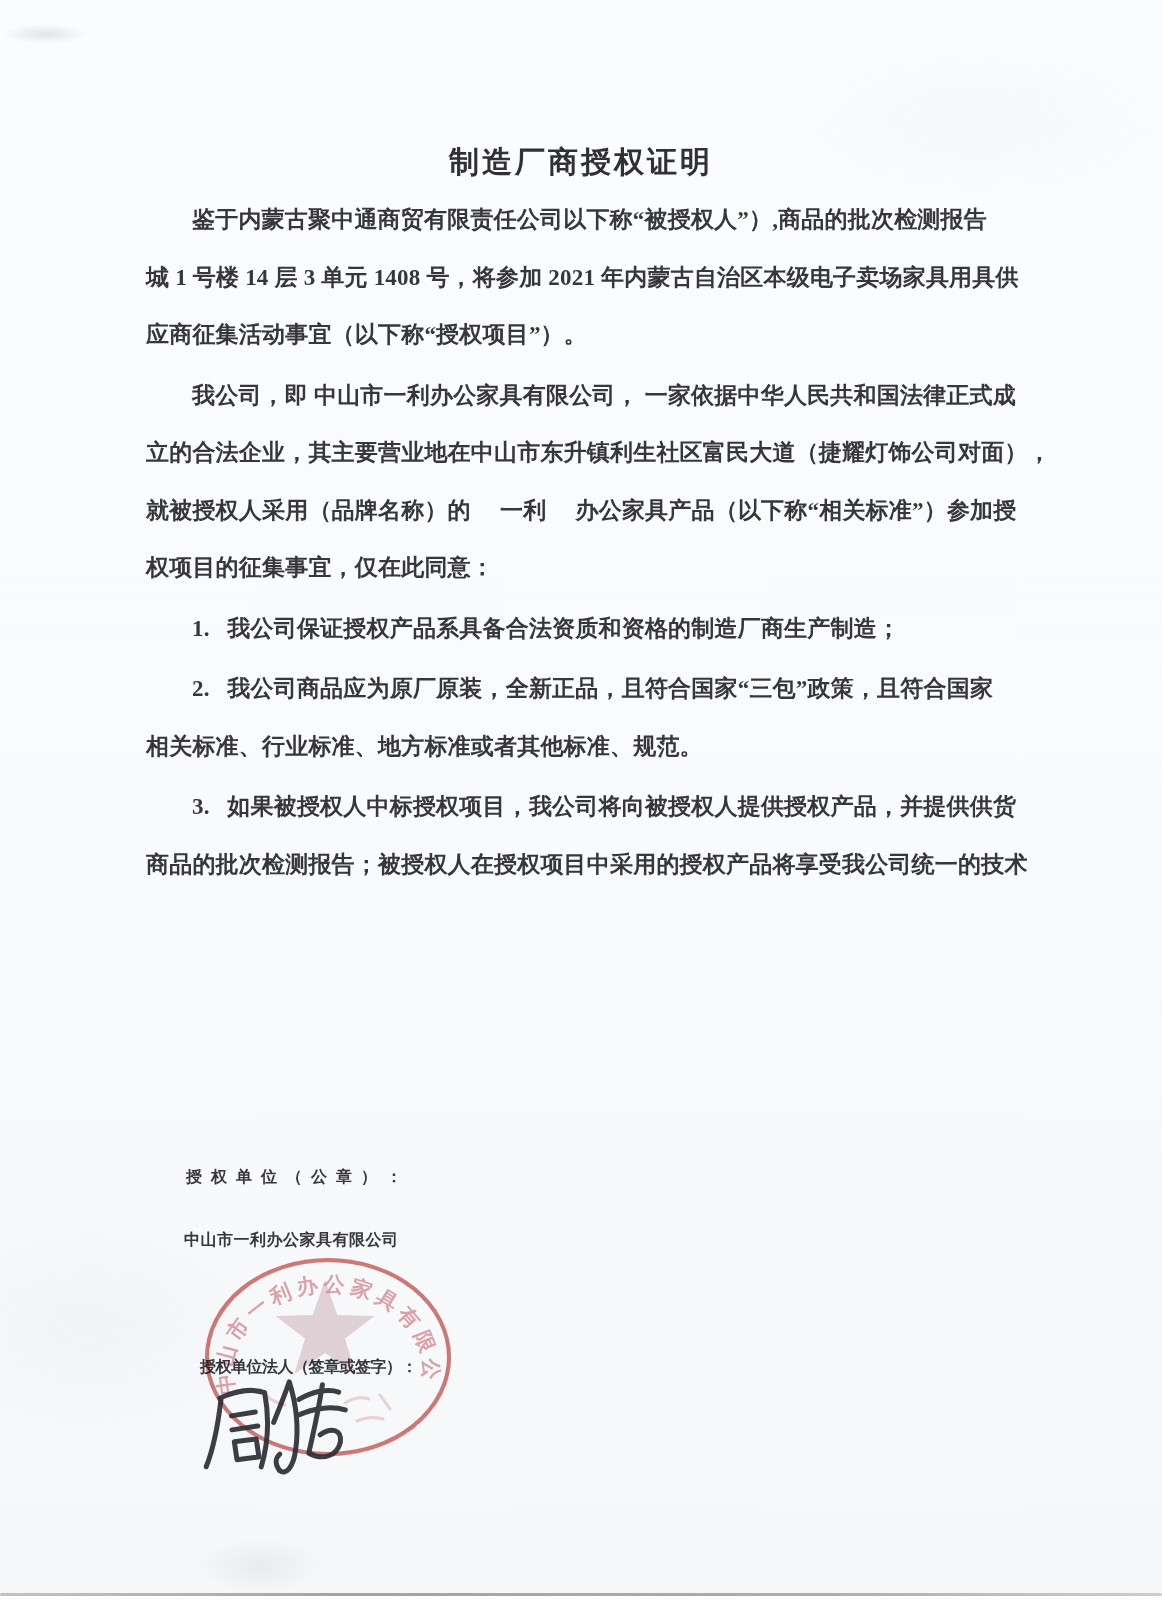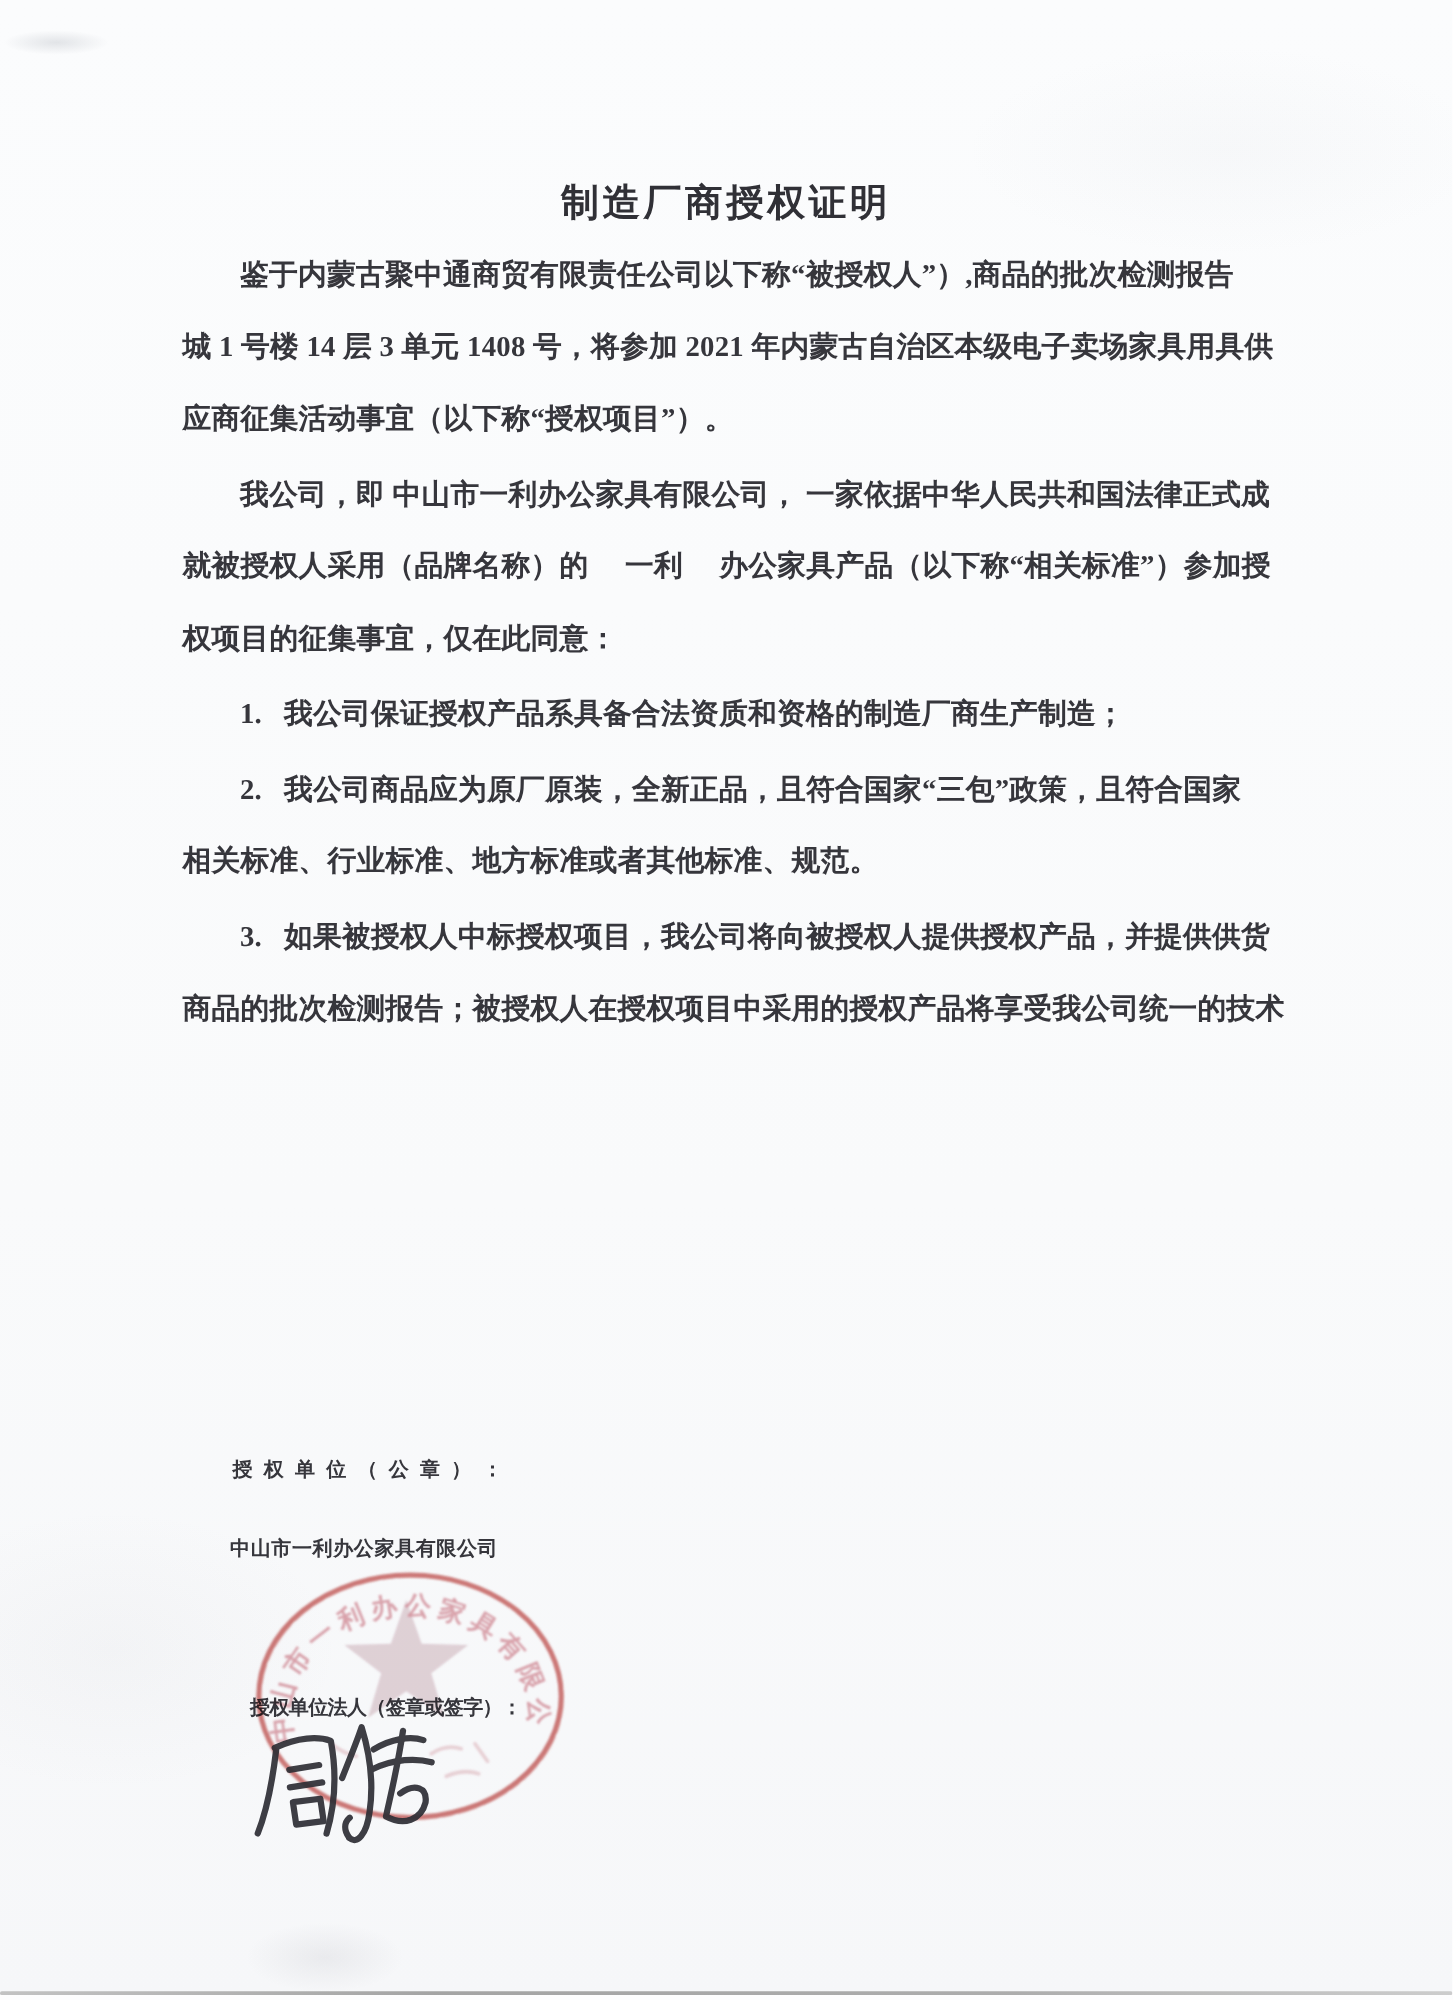--- a/index.html
+++ b/index.html
@@ -71,20 +71,21 @@
   <div class="doc-title">制造厂商授权证明</div>
 
   <div class="body-text">
       <div class="block">
         <div class="line indent"><span class="seg">鉴于</span><span class="seg u">内蒙古聚中通商贸有限责任公司</span><span class="seg">以下称“被授权人”）,商品的批次检测报告</span></div>
         <div class="line"><span class="seg u">城 1 号楼 14 层 3 单元 1408 号，</span><span class="seg">将参加 2021 年内蒙古自治区本级电子卖场家具用具供</span></div>
         <div class="line"><span class="seg">应商征集活动事宜（以下称“授权项目”）。</span></div>
       </div>
       <div class="block">
         <div class="line indent"><span class="seg">我公司，即 </span><span class="seg u">中山市一利办公家具有限公司，</span><span class="seg"> 一家依据中华人民共和国法律正式成</span></div>
+        <div class="line"><span class="seg">立的合法企业，其主要营业地在</span><span class="seg u">中山市东升镇利生社区富民大道（捷耀灯饰公司对面）</span><span class="seg">，</span></div>
         <div class="line"><span class="seg">就被授权人采用（品牌名称）的 </span><span class="seg u">　一利　 办公家具</span><span class="seg">产品（以下称“相关标准”）参加授</span></div>
         <div class="line"><span class="seg">权项目的征集事宜，仅在此同意：</span></div>
       </div>
       <div class="block">
         <div class="line indent"><span class="seg">1.  我公司保证授权产品系具备合法资质和资格的制造厂商生产制造；</span></div>
       </div>
       <div class="block">
         <div class="line indent"><span class="seg">2.  我公司商品应为原厂原装，全新正品，且符合国家“三包”政策，且符合国家</span></div>
         <div class="line"><span class="seg">相关标准、行业标准、地方标准或者其他标准、规范。</span></div>
       </div>

